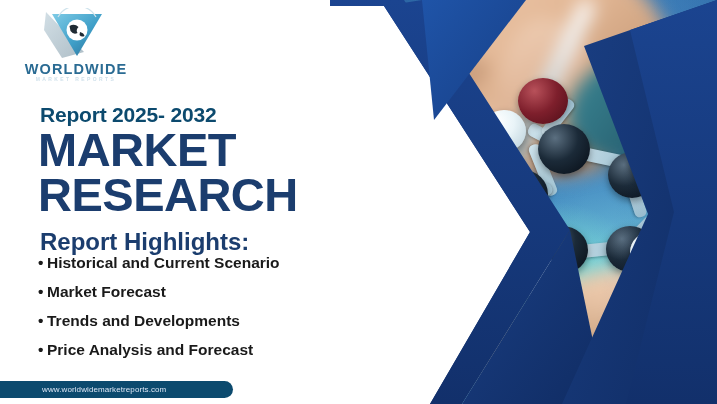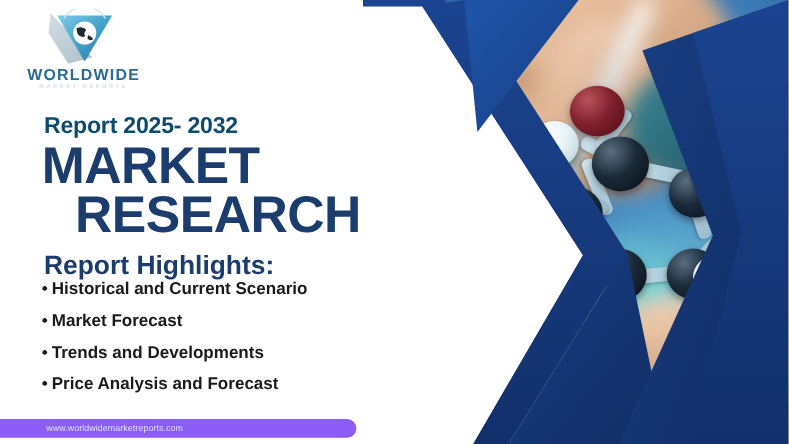--- a/index.html
+++ b/index.html
@@ -71,21 +71,21 @@
   .bigtitle{
     position:absolute;
     left:38px; top:128px;
     width:330px;
     font-size:47px;
     font-weight:bold;
     line-height:0.95;
     letter-spacing:-0.5px;
     color:#1b3d6e;
   }
-  .bigtitle .l2{display:block; text-align:right; width:290px;}
+  .bigtitle .l2{display:block; text-align:left; width:290px;}
 
   .highlights-title{
     position:absolute;
     left:40px; top:228px;
     font-size:24px;
     font-weight:bold;
     color:#1b3d6e;
     white-space:nowrap;
   }
   .bullets{
@@ -105,22 +105,22 @@
   .bullets li .dot{
     display:inline-block;
     width:9px;
     color:#1a1a1a;
   }
 
   
   .url-bar{
     position:absolute;
     left:0; top:381px;
-    width:324px; height:17px;
-    background:#8b5cf6;
+    width:233px; height:17px;
+    background:#0c4a6e;
     border-top-right-radius:9px;
     border-bottom-right-radius:9px;
     z-index:35;
   }
   .url-text{
     position:absolute;
     left:42px; top:3.5px;
     font-size:8px;
     letter-spacing:0.1px;
     color:#dce6f5;

